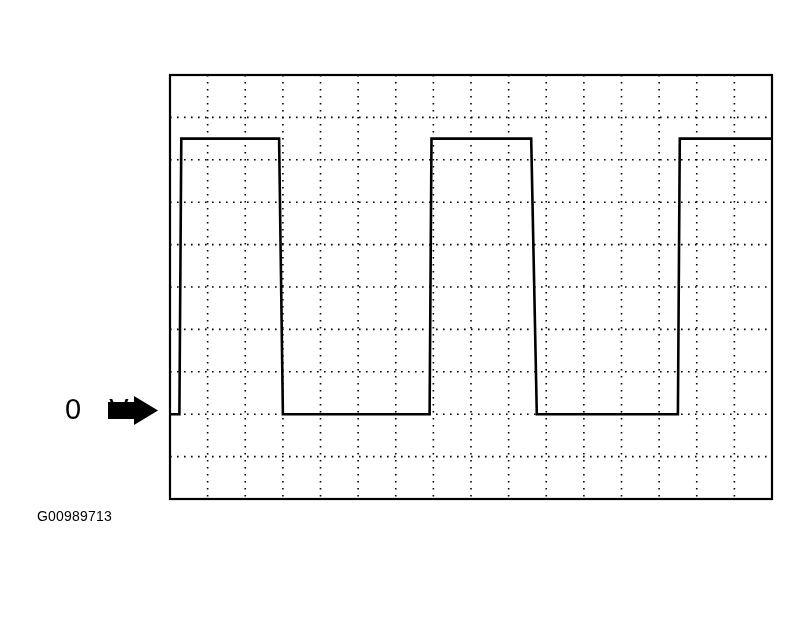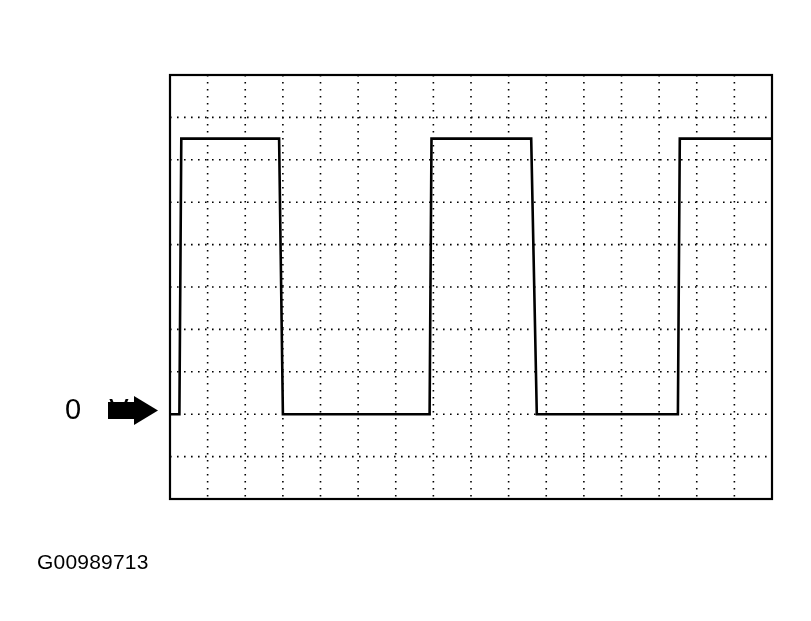--- a/index.html
+++ b/index.html
@@ -1,21 +1,21 @@
 <!DOCTYPE html>
 <html><head>
 <meta charset="utf-8">
 <style>
   html, body { margin: 0; padding: 0; background: #ffffff; }
   body { width: 811px; height: 621px; position: relative; overflow: hidden;
          font-family: "Liberation Sans", sans-serif; color: #000; }
   #scope { position: absolute; left: 0; top: 0; width: 811px; height: 621px; }
   .label-0v { position: absolute; left: 37px; top: 393px; font-size: 29px;
               letter-spacing: 10px; font-family: "Liberation Sans", sans-serif; margin-left: 28px; }
-  .fig-id { position: absolute; left: 37px; top: 550px; font-size: 21px; font-weight: normal;
+  .fig-id { position: absolute; left: 37px; top: 508px; font-size: 14px; font-weight: normal;
             font-family: "Liberation Sans", sans-serif; letter-spacing: 0.2px; }
 </style>
 </head>
 <body>
 
 <svg id="scope" width="811" height="621" viewBox="0 0 811 621" xmlns="http://www.w3.org/2000/svg">
   <g id="grid" stroke="#000" stroke-width="1.6" stroke-dasharray="1.6 5.4" fill="none">
       <line x1="207.625" x2="207.625" y1="75" y2="499"></line>
       <line x1="245.25" x2="245.25" y1="75" y2="499"></line>
       <line x1="282.875" x2="282.875" y1="75" y2="499"></line>

